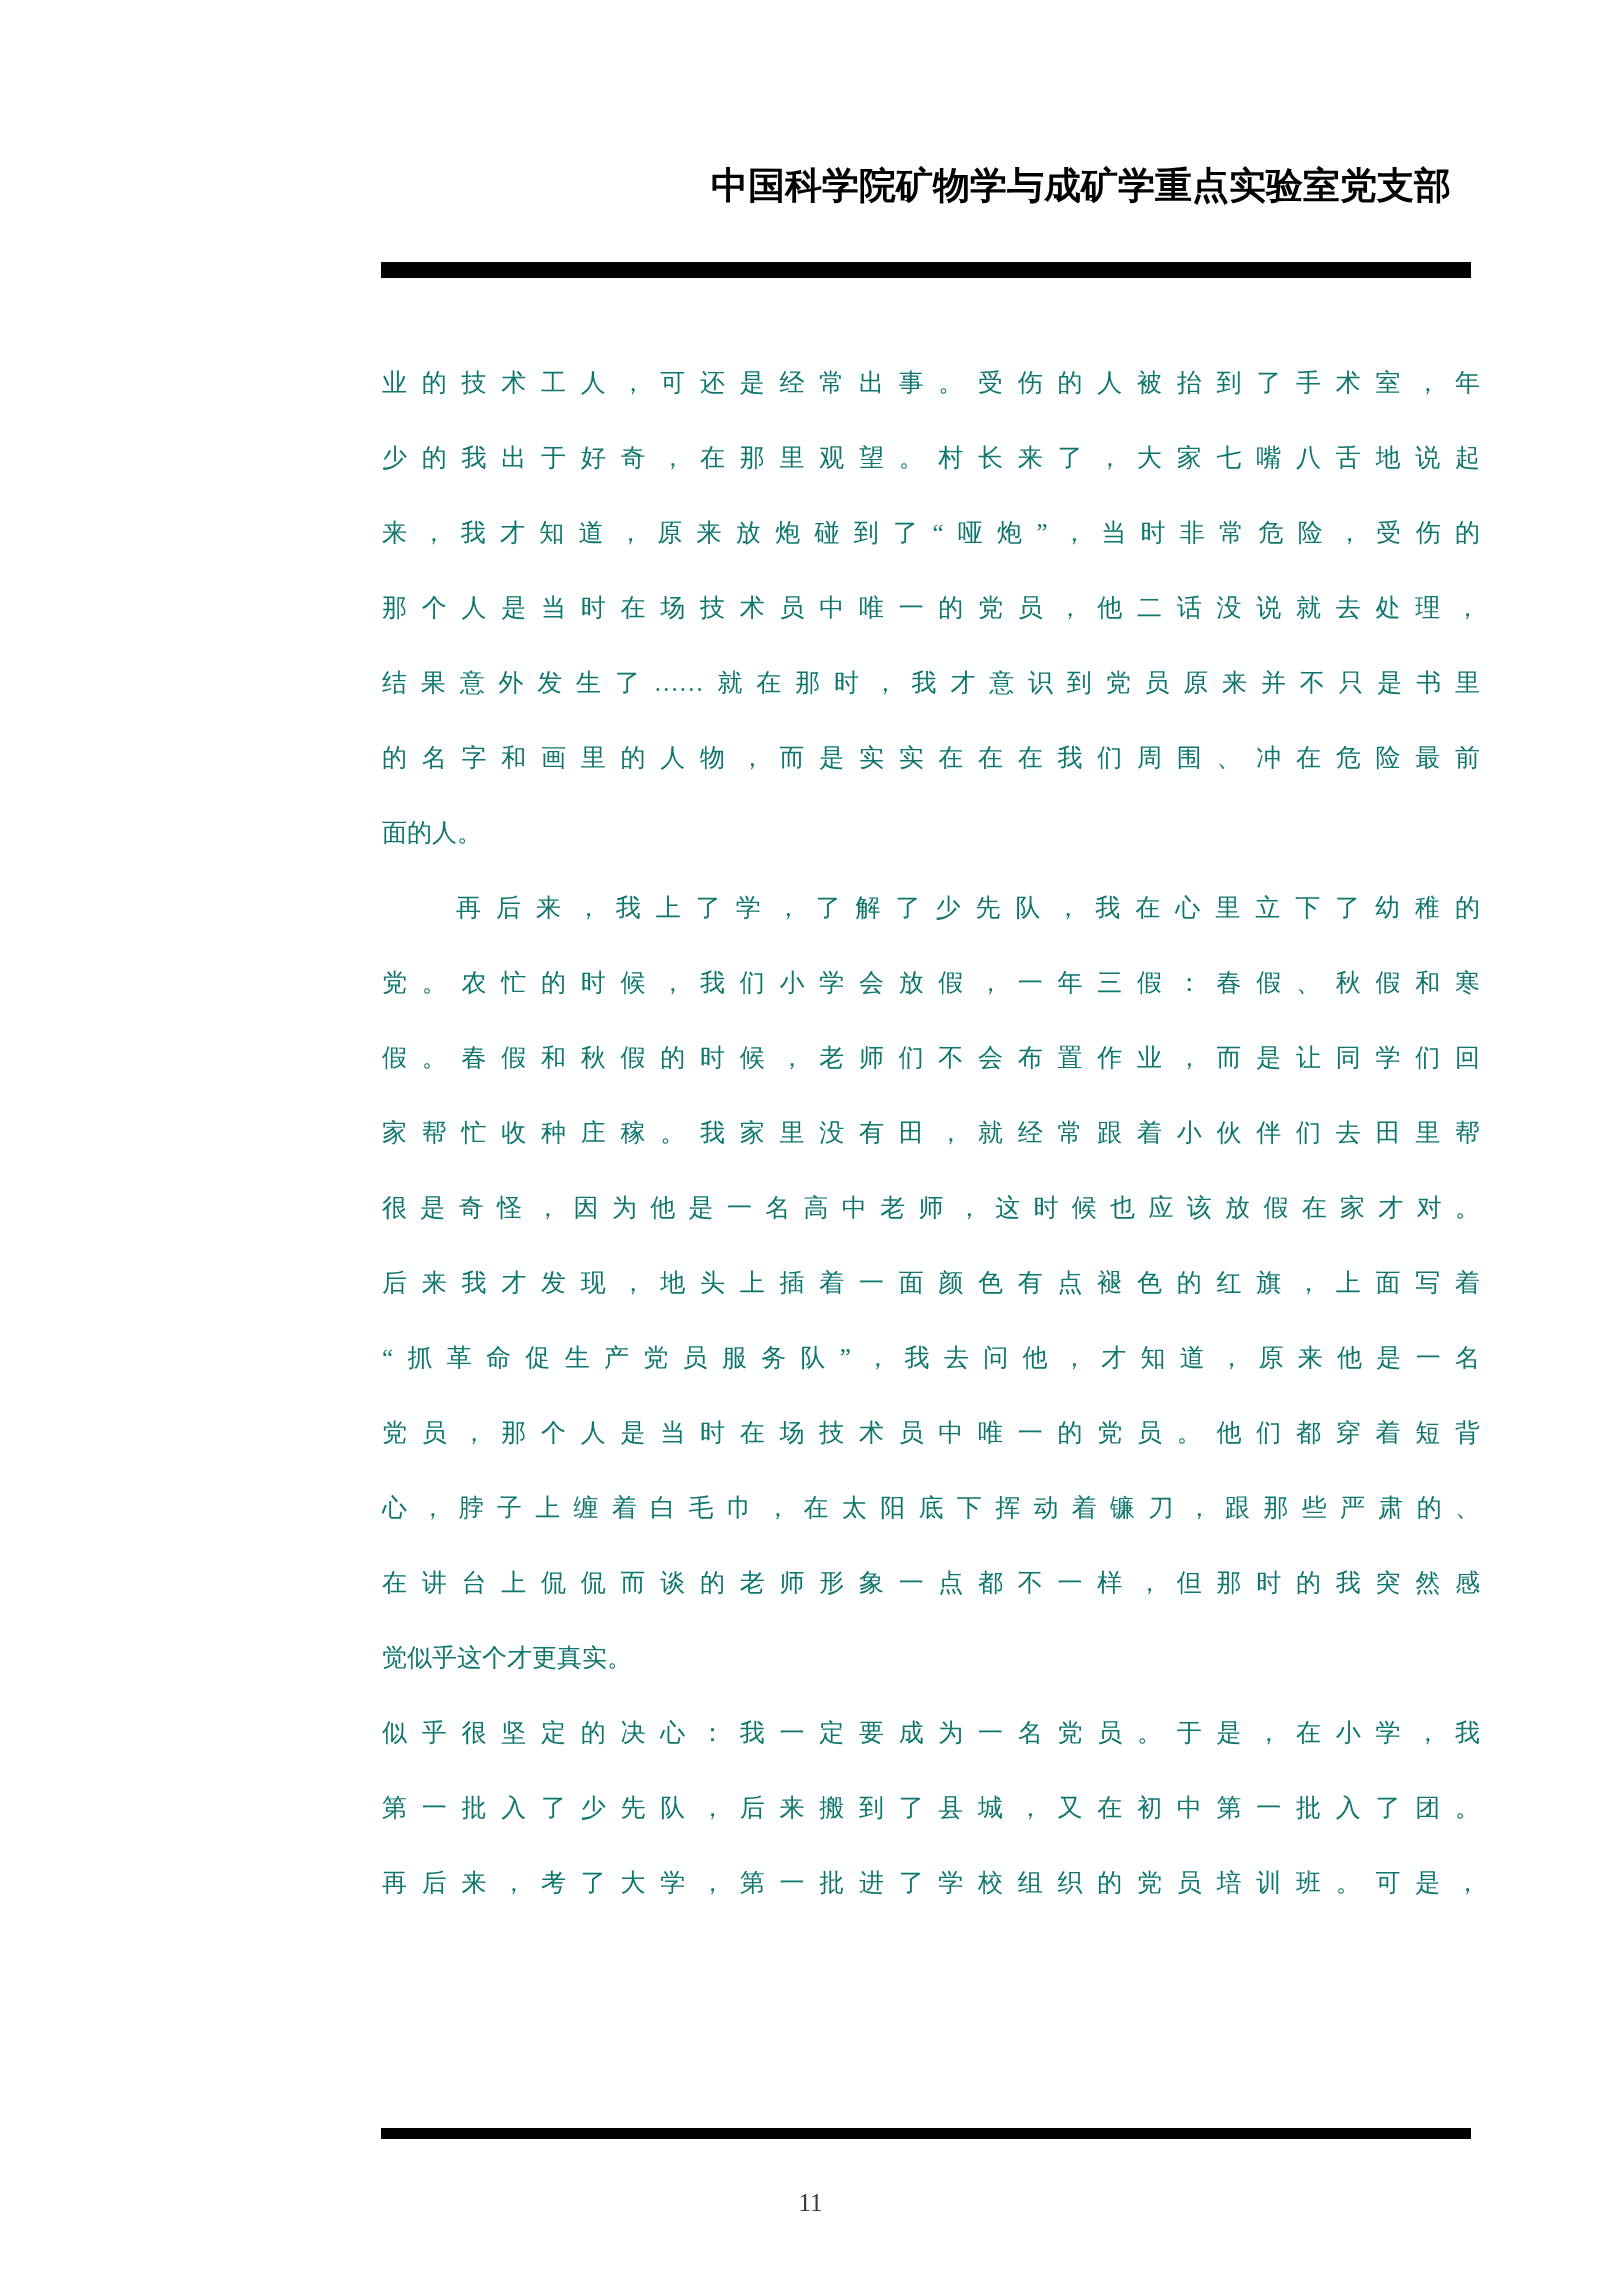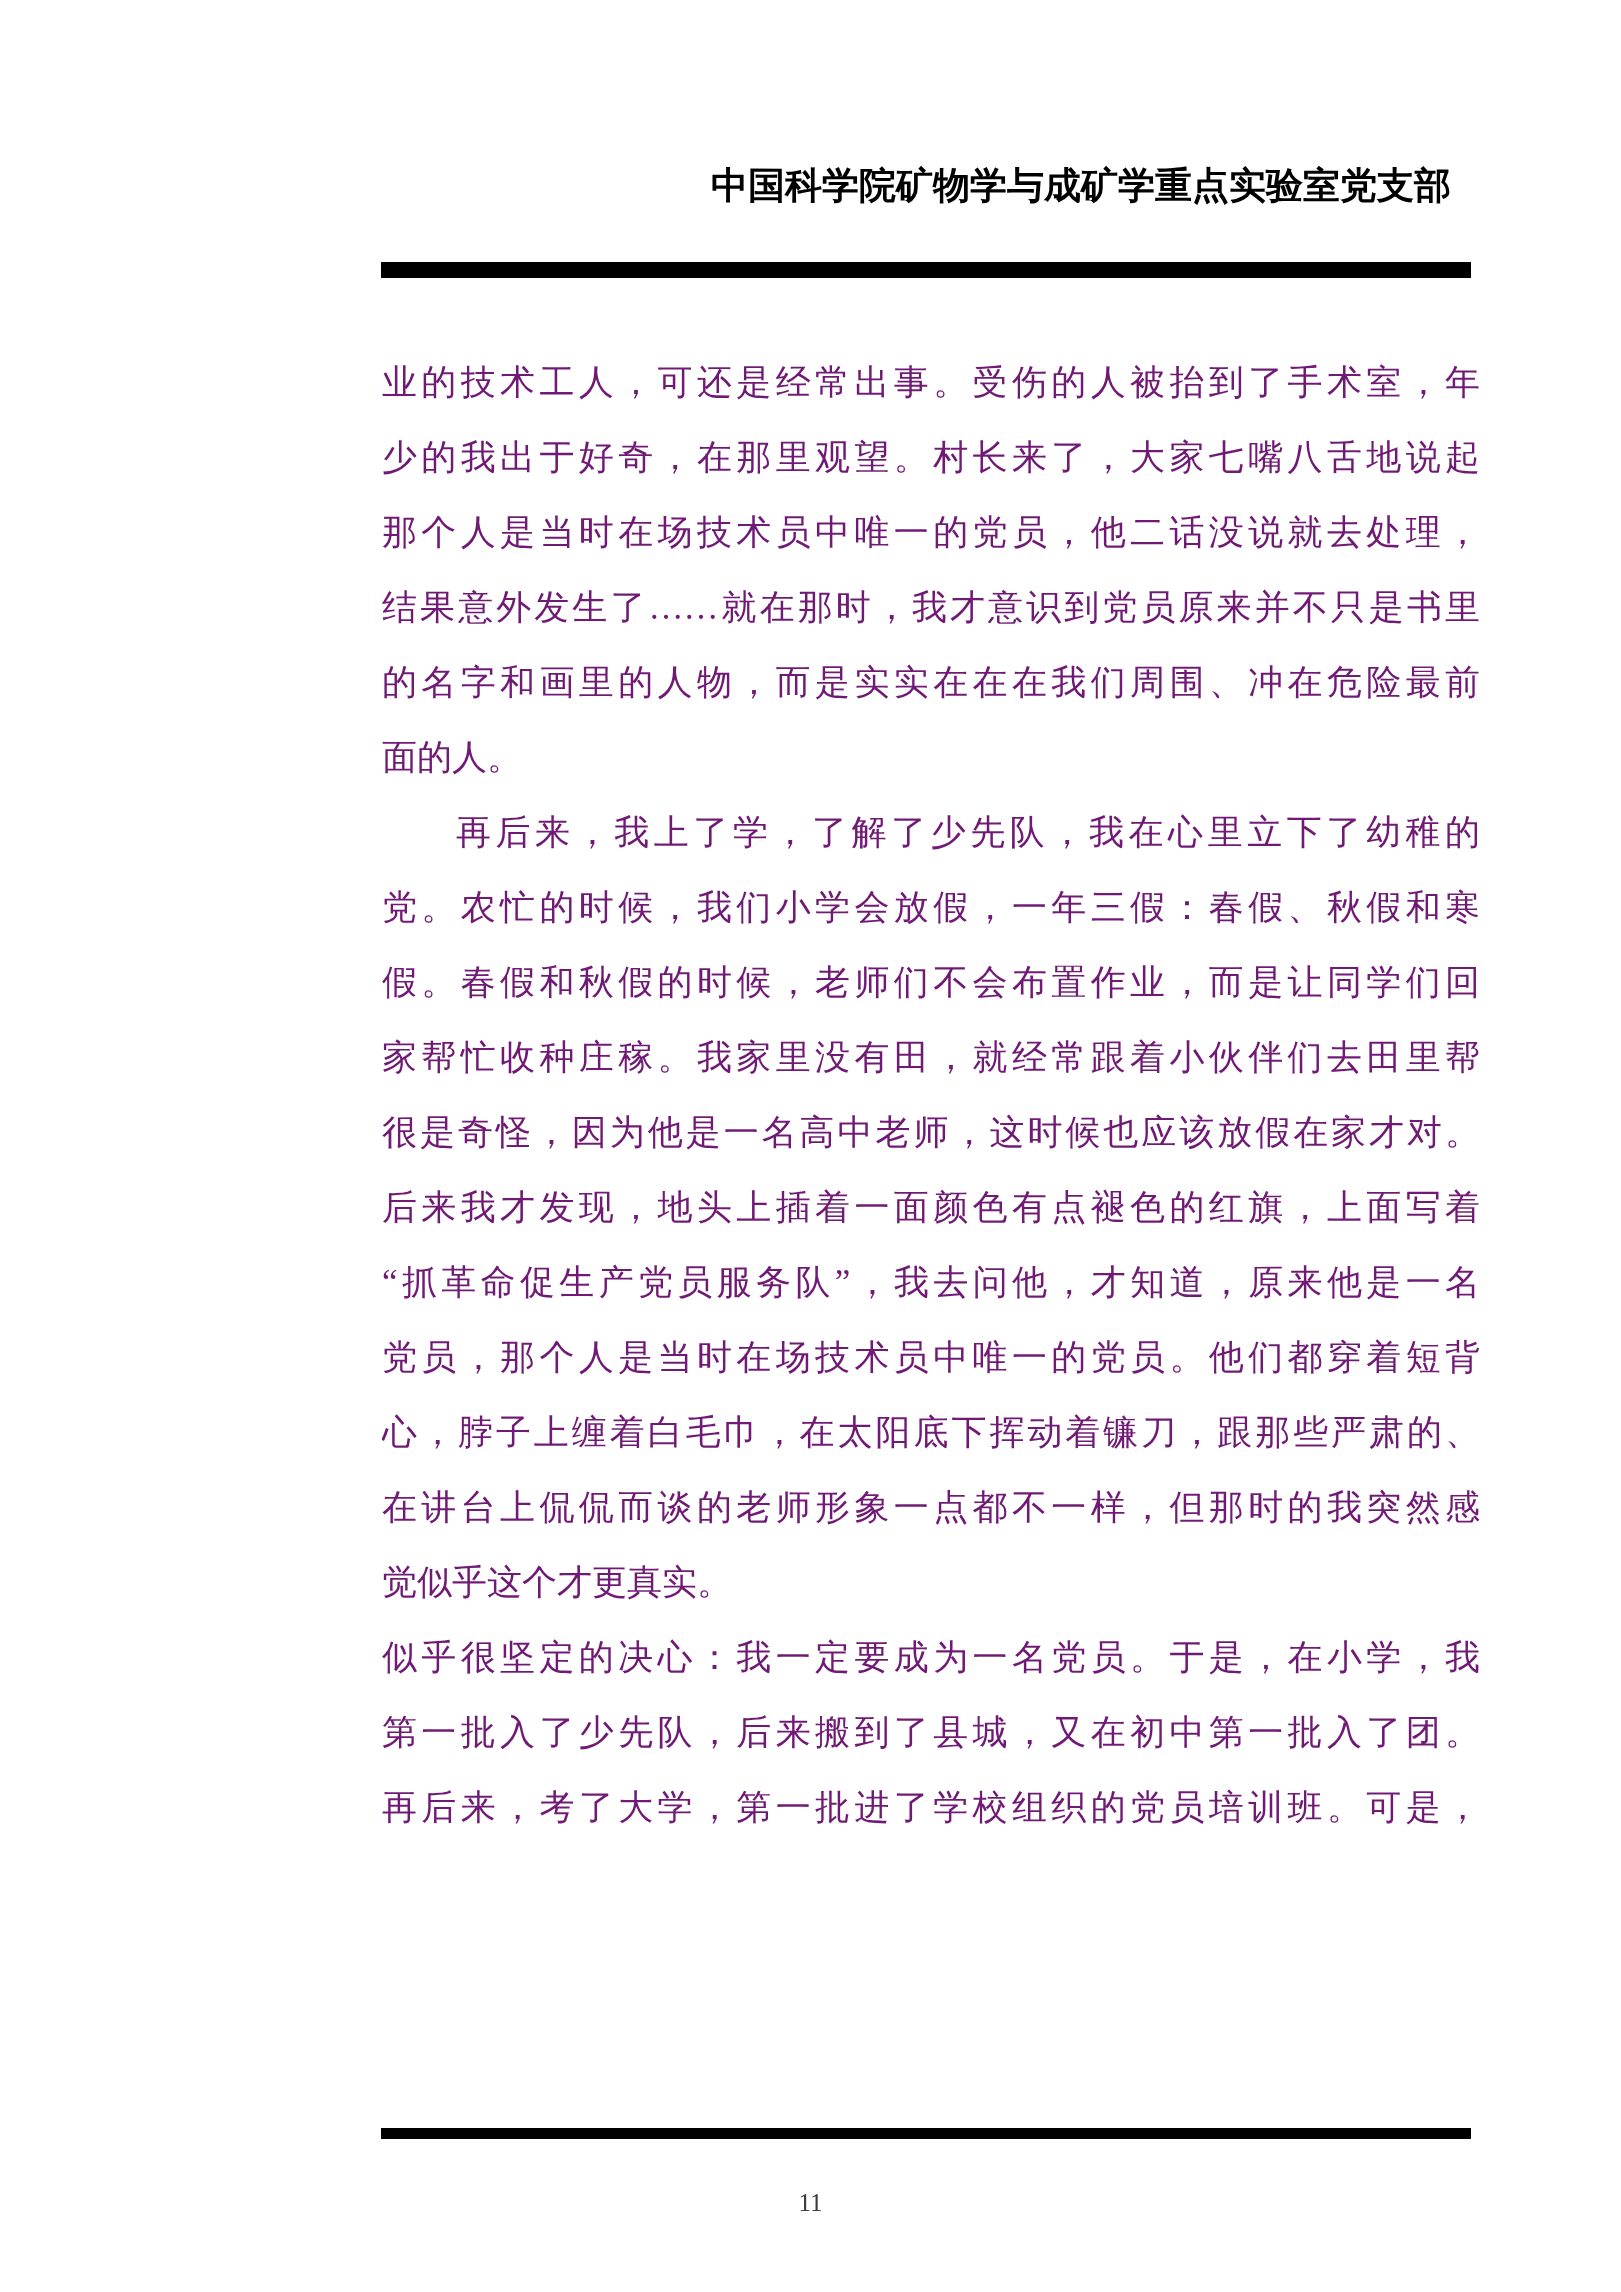--- a/index.html
+++ b/index.html
@@ -42,22 +42,22 @@
   .content {
     position: absolute;
     left: 382px;
     top: 345px;
     width: 1098px;
   }
   .paragraph { margin: 0; padding: 0; }
   .text-line {
     height: 75px;
     line-height: 75px;
-    font-size: 35px;
-    color: #701a75;
+    font-size: 25px;
+    color: #0f766e;
     text-align: justify;
     text-align-last: justify;
     text-justify: inter-character;
     overflow: hidden;
   }
   .text-line.indent { text-indent: 74px; }
   .text-line.no-stretch { text-align-last: left; }
   .footer-rule {
     position: absolute;
     left: 381px;
@@ -84,20 +84,21 @@
 <div class="page">
 
   <div class="header-title">中国科学院矿物学与成矿学重点实验室党支部</div>
 
   <div class="header-rule"></div>
 
   <div class="content" id="content">
       <div class="paragraph">
         <div class="text-line">业的技术工人，可还是经常出事。受伤的人被抬到了手术室，年</div>
         <div class="text-line">少的我出于好奇，在那里观望。村长来了，大家七嘴八舌地说起</div>
+        <div class="text-line">来，我才知道，原来放炮碰到了“哑炮”，当时非常危险，受伤的</div>
         <div class="text-line">那个人是当时在场技术员中唯一的党员，他二话没说就去处理，</div>
         <div class="text-line">结果意外发生了……就在那时，我才意识到党员原来并不只是书里</div>
         <div class="text-line">的名字和画里的人物，而是实实在在在我们周围、冲在危险最前</div>
         <div class="text-line no-stretch">面的人。</div>
       </div>
       <div class="paragraph">
         <div class="text-line indent">再后来，我上了学，了解了少先队，我在心里立下了幼稚的</div>
         <div class="text-line">党。农忙的时候，我们小学会放假，一年三假：春假、秋假和寒</div>
         <div class="text-line">假。春假和秋假的时候，老师们不会布置作业，而是让同学们回</div>
         <div class="text-line">家帮忙收种庄稼。我家里没有田，就经常跟着小伙伴们去田里帮</div>

